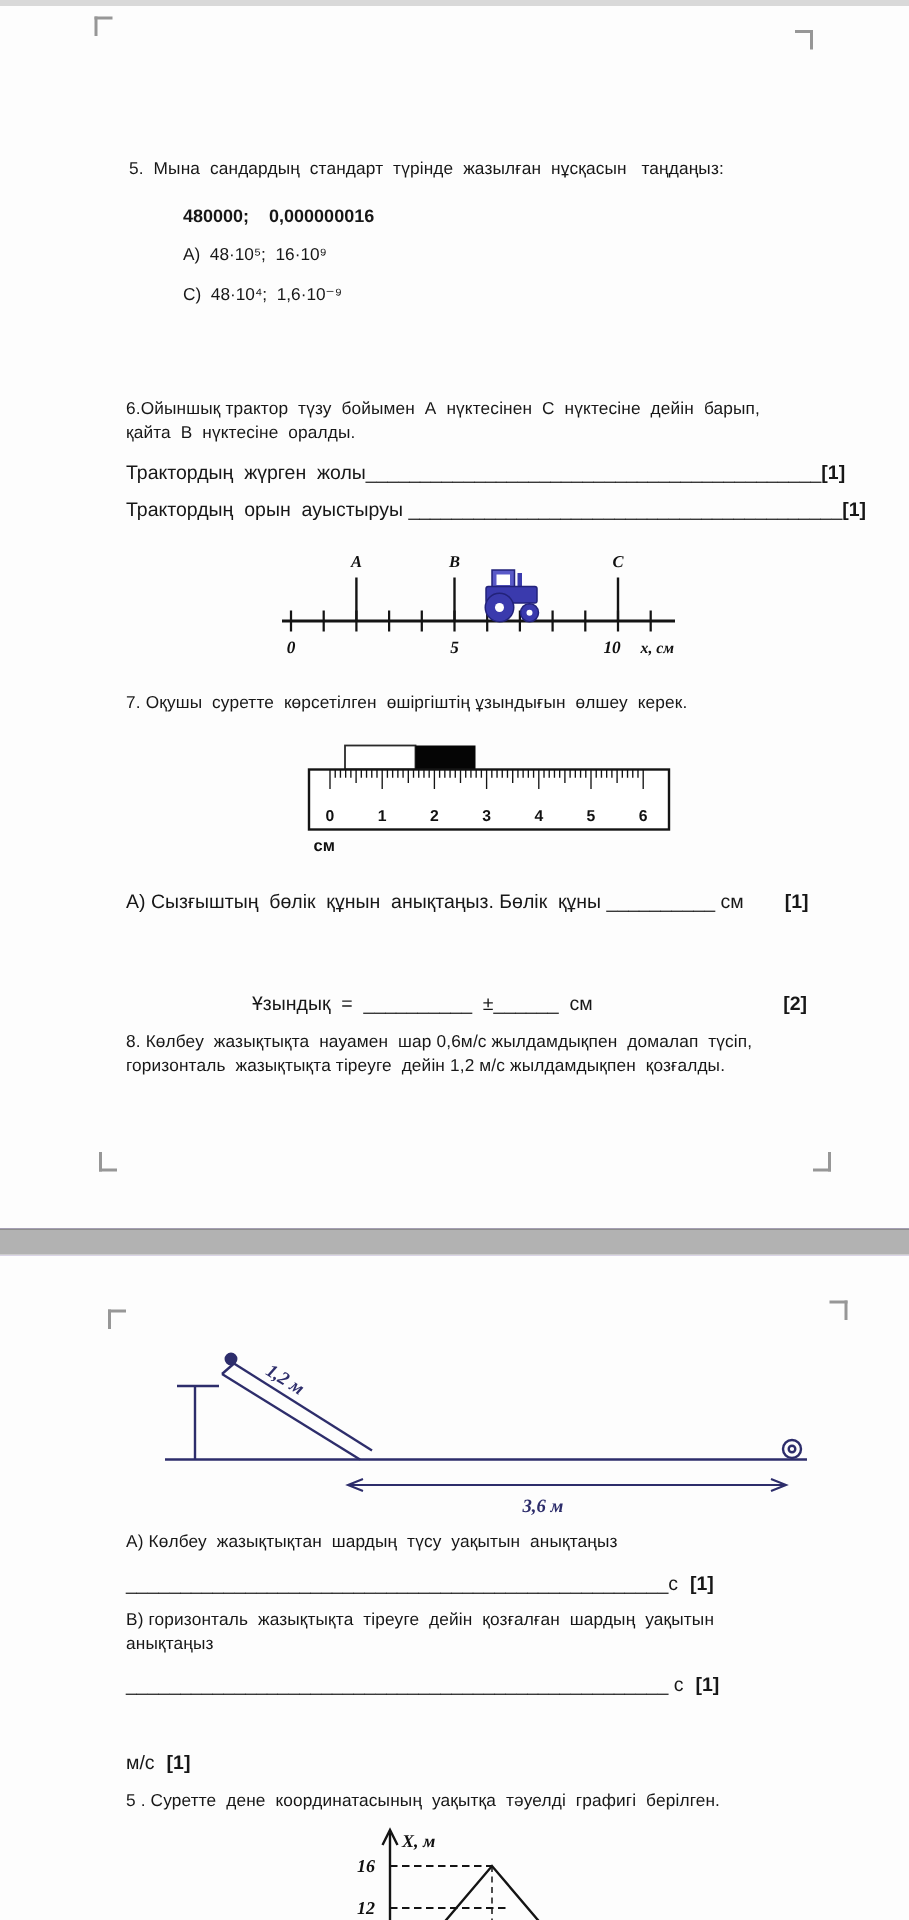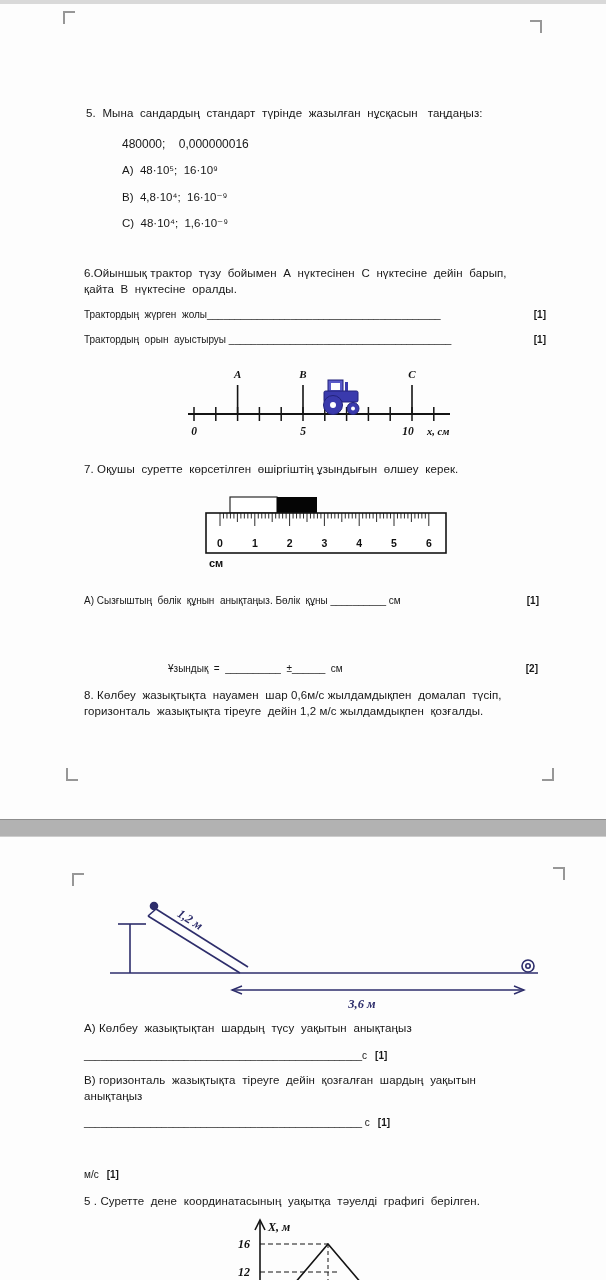--- a/index.html
+++ b/index.html
@@ -5,23 +5,23 @@
   *{box-sizing:border-box;margin:0;padding:0}
   html,body{background:#d9d9d9}
   body{font-family:"Liberation Sans","DejaVu Sans",sans-serif;color:#171717}
   .canvas{position:relative;width:606px;height:1280px;background:#8b5cf6;overflow:hidden;margin:4px auto}
   .page{position:absolute;left:0;width:606px;background:#fdfdfd;overflow:hidden}
   .p1{top:0;height:815px}
   .band{position:absolute;top:815px;left:0;width:606px;height:18px;background:#b2b2b2;border-top:1px solid #8d8d8d;border-bottom:1px solid #cdcdcd}
   .p2{top:833px;height:447px}
   .abs{position:absolute}
   .txt{font-size:11.5px;line-height:15.5px;white-space:pre-wrap;letter-spacing:.1px}
-  .given{font-size:12px;font-weight:normal;white-space:pre-wrap}
+  .given{font-size:12px;font-weight:bold;white-space:pre-wrap}
   .opt{line-height:26.5px;font-size:11.5px;white-space:pre-wrap}
-  .row{display:flex;align-items:flex-end;font-size:10px;white-space:pre;line-height:16px}
+  .row{display:flex;align-items:flex-end;font-size:13px;white-space:pre;line-height:16px}
   .row .mark-r{margin-left:auto;font-weight:bold}
   .mark-in{font-weight:bold;margin-left:8px}
   .crop{position:absolute;width:12px;height:13px;border:0 solid #979797}
   
   .dg-num{font-family:"Liberation Serif","DejaVu Serif",serif;font-style:italic;font-weight:bold;font-size:11.5px;fill:#101010}
   .dg-pt{font-family:"Liberation Serif","DejaVu Serif",serif;font-style:italic;font-weight:bold;font-size:11px;fill:#101010}
   .dg-axis{font-family:"Liberation Serif","DejaVu Serif",serif;font-style:italic;font-weight:bold;font-size:10.5px;fill:#101010}
   .rl-num{font-family:"Liberation Sans","DejaVu Sans",sans-serif;font-weight:bold;font-size:10.5px;fill:#101010}
   .rl-unit{font-family:"Liberation Sans","DejaVu Sans",sans-serif;font-weight:bold;font-size:11px;fill:#101010}
   .inc-lab{font-family:"Liberation Serif","DejaVu Serif",serif;font-style:italic;font-weight:bold;font-size:12.5px;fill:#2d2d6b}
@@ -36,21 +36,20 @@
 
     <div class="crop" style="left:63px;top:7px;border-left-width:2px;border-top-width:2px"></div>
     <div class="crop" style="left:530px;top:16px;border-right-width:2px;border-top-width:2px"></div>
     <div class="crop" style="left:66px;top:764px;border-left-width:2px;border-bottom-width:2px"></div>
     <div class="crop" style="left:542px;top:764px;border-right-width:2px;border-bottom-width:2px"></div>
 
     <div class="abs txt" style="left:86px;top:102px;width:474px">5.  Мына  сандардың  стандарт  түрінде  жазылған  нұсқасын   таңдаңыз:</div>
     <div class="abs given" style="left:122px;top:133px">480000;    0,000000016</div>
     <div class="abs" style="left:122px;top:153px">
       <div class="opt"><span>A)  48·10⁵;  16·10⁹</span></div>
-      <div class="opt"><span>B)  4,8·10⁴;  16·10⁻⁹</span></div>
       <div class="opt"><span>C)  48·10⁴;  1,6·10⁻⁹</span></div>
     </div>
 
     <div class="abs txt" style="left:84px;top:262px;width:480px">6.Ойыншық трактор  түзу  бойымен  А  нүктесінен  С  нүктесіне  дейін  барып,
 қайта  В  нүктесіне  оралды.</div>
     <div class="abs row" style="left:84px;top:303px;width:462px">
       <span>Трактордың  жүрген  жолы</span><span>__________________________________________</span>
       <span class="mark-r">[1]</span>
     </div>
     <div class="abs row" style="left:84px;top:328px;width:462px">

